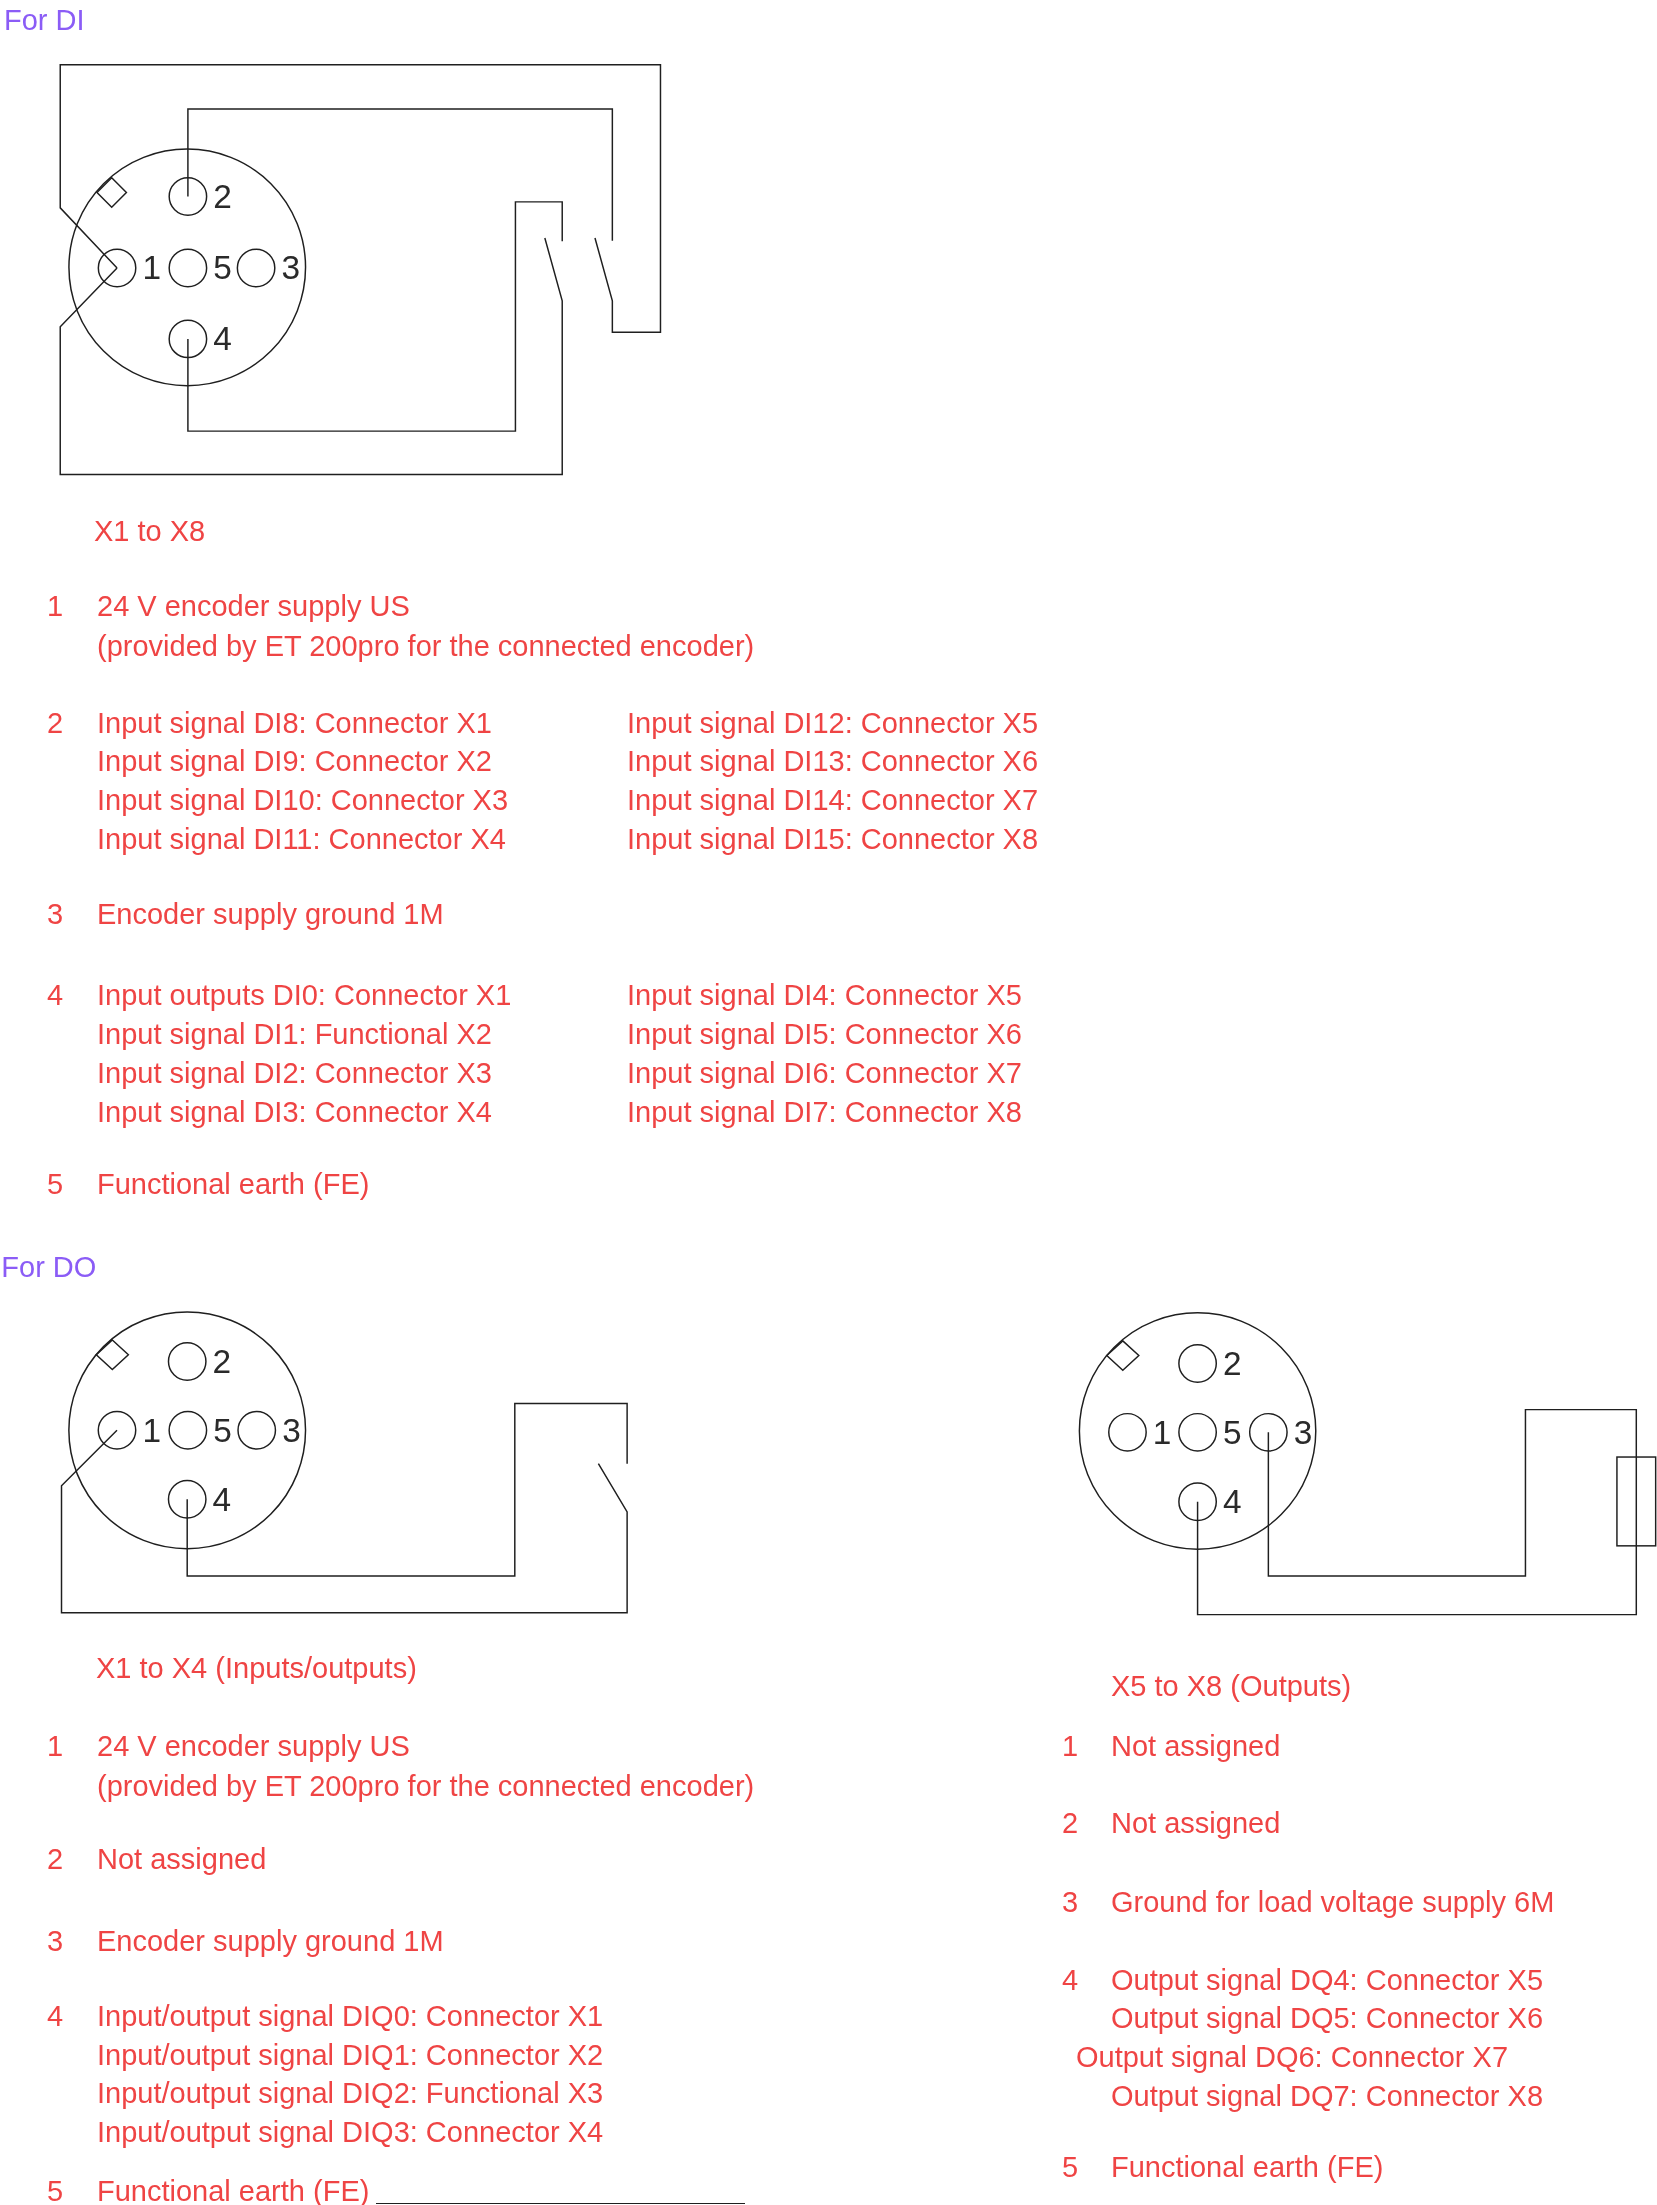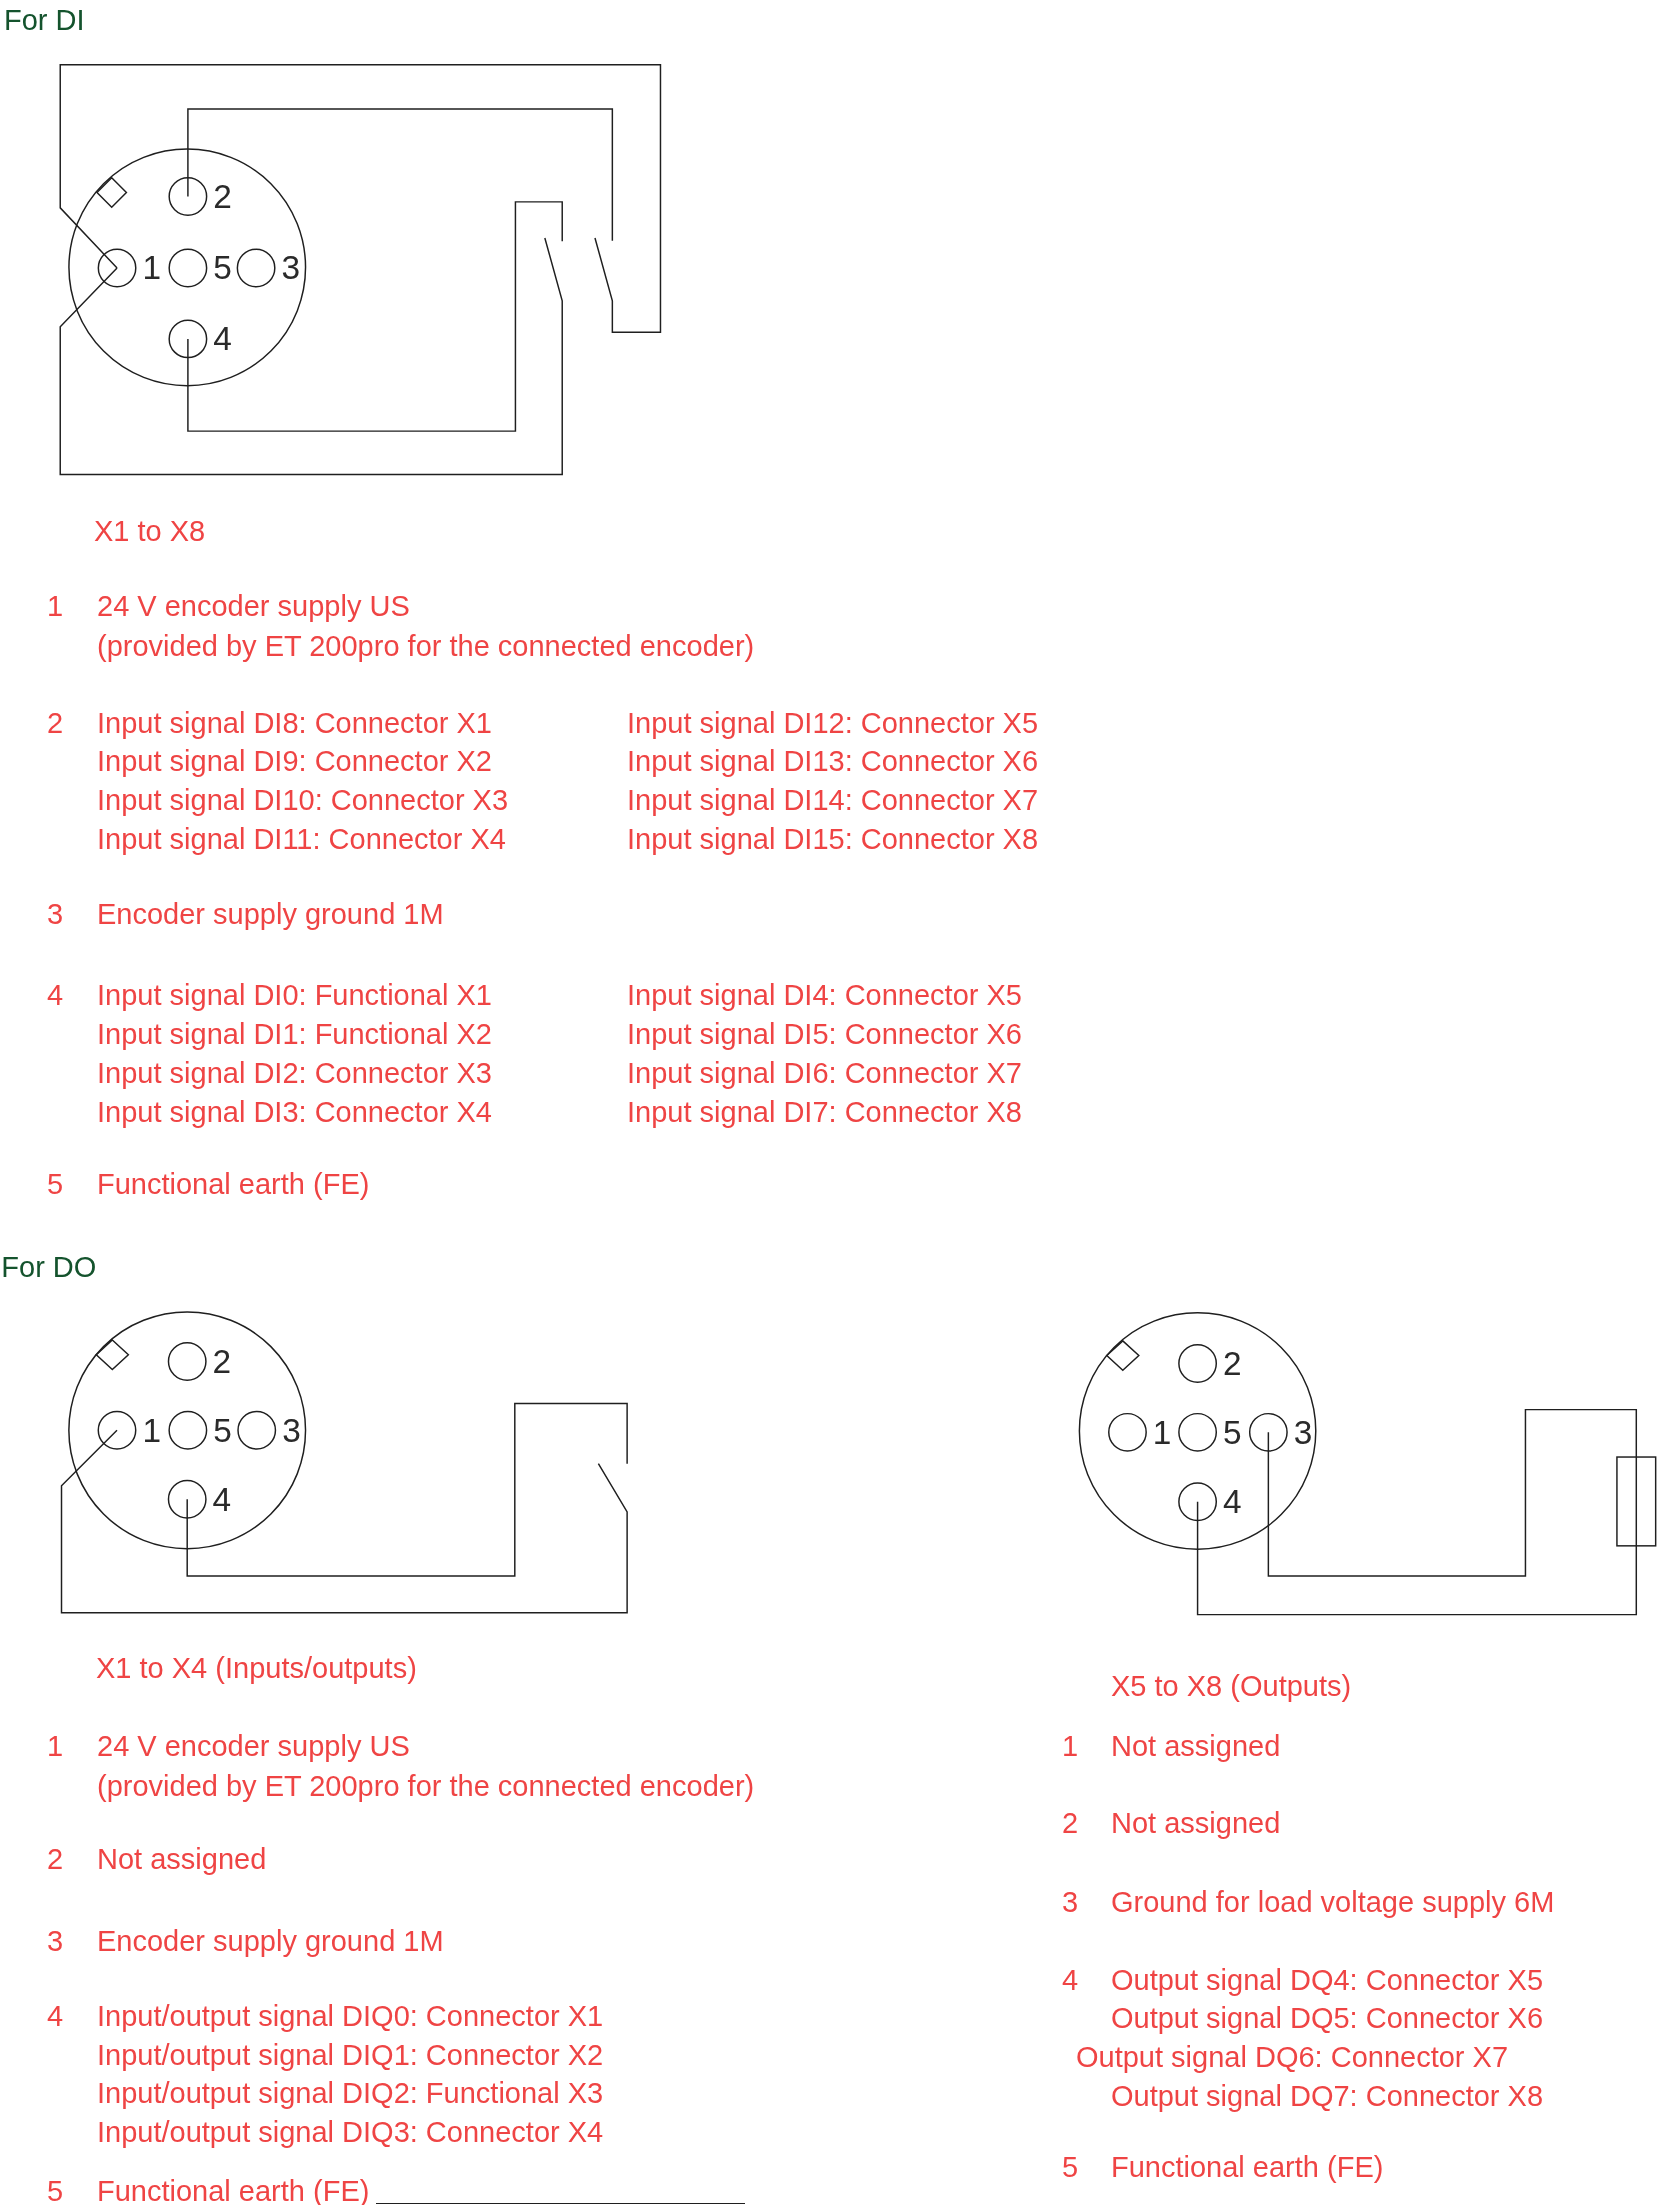--- a/index.html
+++ b/index.html
@@ -1,19 +1,19 @@
 <!DOCTYPE html>
 <html style="font-size:10.7px"><head>
 <meta charset="utf-8">
 <style>
   html,body{margin:0;padding:0;background:#ffffff;}
   #page{position:relative;width:1658px;height:2205px;background:#ffffff;overflow:hidden;
         font-family:"Liberation Sans",sans-serif;color:#2a2a2a;}
   .t{position:absolute;font-size:29px;line-height:1.1;white-space:nowrap;color:#ef4444;}
-  .sec{font-size:29px;color:#14532d;}
+  .sec{font-size:29px;color:#8b5cf6;}
   svg{position:absolute;}
   svg path, svg circle, svg rect, svg polygon, svg line{stroke:#1f1f1f;stroke-width:2.2;fill:none;}
   svg text{font-family:"Liberation Sans",sans-serif;font-size:50px;fill:#2a2a2a;stroke:none;}
   .rule{position:absolute;background:#1f1f1f;height:1.3px;}
 </style>
 </head>
 <body>
 
 <div id="page">
 
@@ -58,21 +58,21 @@
   <div class="t" style="left:97px;top:824px;">Input signal DI11: Connector X4</div>
   <div class="t" style="left:627px;top:708px;">Input signal DI12: Connector X5</div>
   <div class="t" style="left:627px;top:746px;">Input signal DI13: Connector X6</div>
   <div class="t" style="left:627px;top:785px;">Input signal DI14: Connector X7</div>
   <div class="t" style="left:627px;top:824px;">Input signal DI15: Connector X8</div>
 
   <div class="t" style="left:47px;top:899px;">3</div>
   <div class="t" style="left:97px;top:899px;">Encoder supply ground 1M</div>
 
   <div class="t" style="left:47px;top:980px;">4</div>
-  <div class="t" style="left:97px;top:980px;">Input signal DI0: Functional X1</div>
+  <div class="t" style="left:97px;top:980px;">Input outputs DI0: Connector X1</div>
   <div class="t" style="left:97px;top:1019px;">Input signal DI1: Functional X2</div>
   <div class="t" style="left:97px;top:1058px;">Input signal DI2: Connector X3</div>
   <div class="t" style="left:97px;top:1097px;">Input signal DI3: Connector X4</div>
   <div class="t" style="left:627px;top:980px;">Input signal DI4: Connector X5</div>
   <div class="t" style="left:627px;top:1019px;">Input signal DI5: Connector X6</div>
   <div class="t" style="left:627px;top:1058px;">Input signal DI6: Connector X7</div>
   <div class="t" style="left:627px;top:1097px;">Input signal DI7: Connector X8</div>
 
   <div class="t" style="left:47px;top:1169px;">5</div>
   <div class="t" style="left:97px;top:1169px;">Functional earth (FE)</div>

